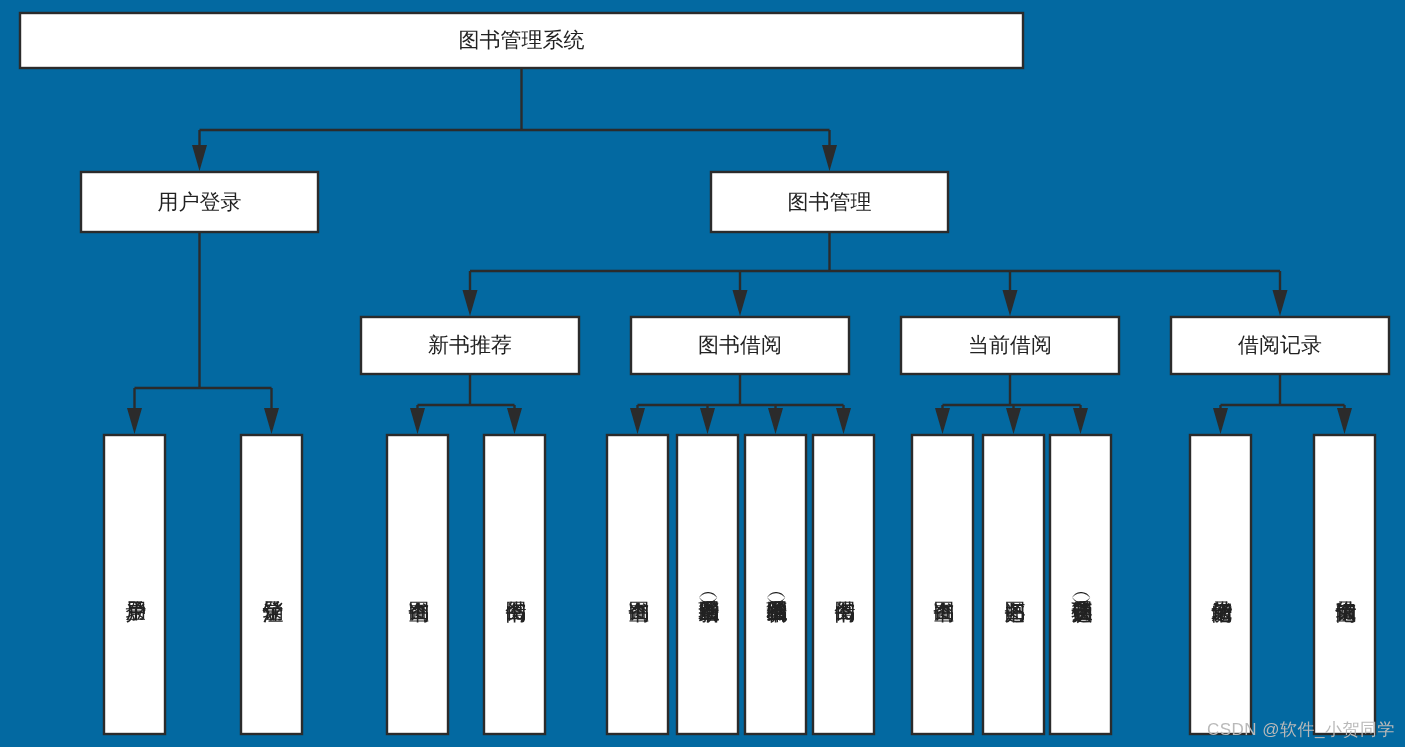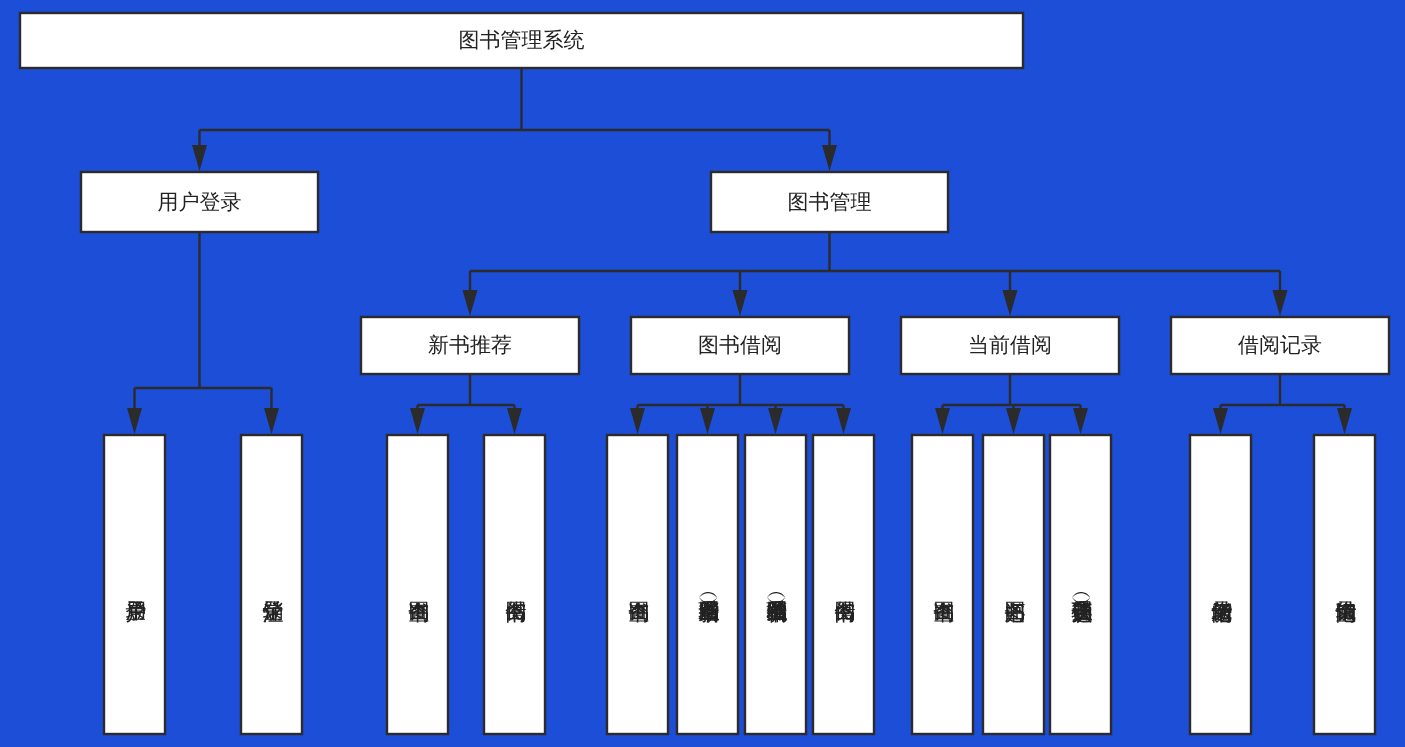--- a/index.html
+++ b/index.html
@@ -11,21 +11,21 @@
   body {
     width: 1405px;
     height: 747px;
     font-family: "Liberation Sans", "DejaVu Sans", sans-serif;
     overflow: hidden;
   }
   #diagram-root {
     position: relative;
     width: 1405px;
     height: 747px;
-    background: #1d4ed8;
+    background: #0369a1;
   }
   svg.diagram-canvas {
     position: absolute;
     left: 0;
     top: 0;
     width: 1405px;
     height: 747px;
     display: block;
   }
   .node-box {
@@ -206,13 +206,14 @@
         <g>
           <rect x="1190" y="435" width="61" height="299" class="node-box"></rect>
           <text x="1220.5" y="584.5" class="node-label-vertical">新增借阅记录</text>
         </g>
         <g>
           <rect x="1314" y="435" width="61" height="299" class="node-box"></rect>
           <text x="1344.5" y="584.5" class="node-label-vertical">查询借阅记录</text>
         </g>
       </g>
   </svg>
+  <div class="watermark-text">CSDN @软件_小贺同学</div>
 </div>
 
 </body></html>

